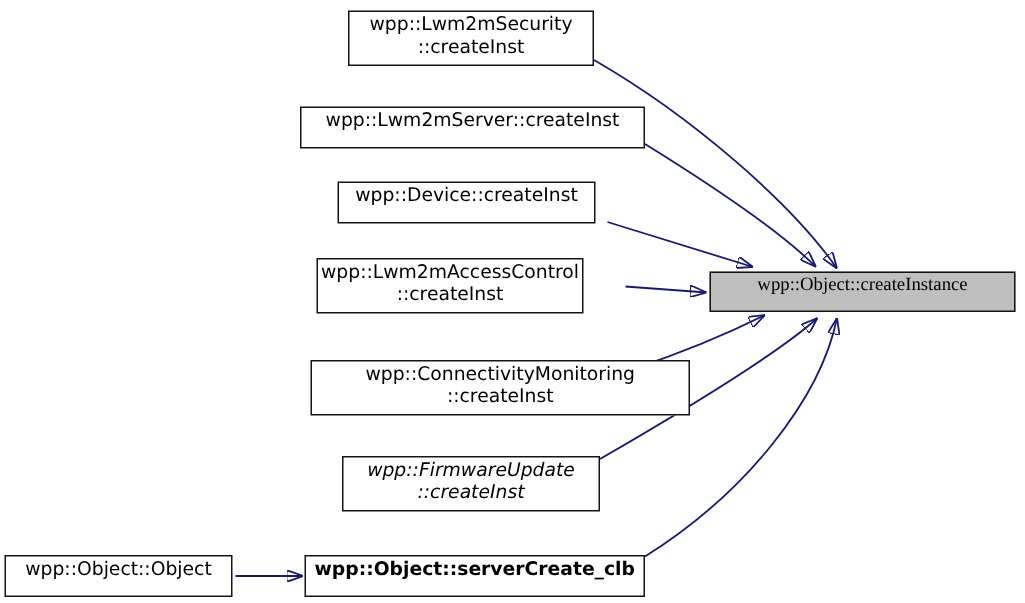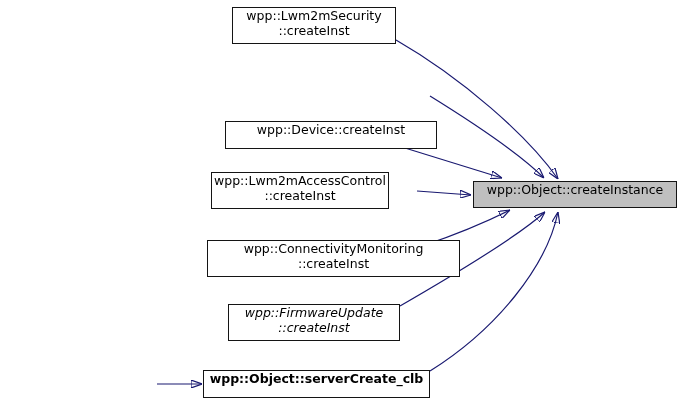--- a/index.html
+++ b/index.html
@@ -70,42 +70,48 @@
     <path d="M400,306 C452,276 516,238 545,212" marker-end="url(#arrow)"></path>
     <path d="M430,371 C497,329 547,266 558,212" marker-end="url(#arrow)"></path>
     <path d="M157,384 L202,384" marker-end="url(#arrow)"></path>
   </svg>
 
   <div class="node" style="left:232px; top:7px; width:164px; height:37px;">
     <span>wpp::Lwm2mSecurity</span>
     <span>::createInst</span>
   </div>
 
+  <div class="node" style="left:200px; top:71px; width:230px; height:28px;">
+    <span>wpp::Lwm2mServer::createInst</span>
+  </div>
 
-  <div class="node" style="left:225px; top:121px; width:212px; height:28px;">
+  <div class="node" style="left:225px; top:121px; width:172px; height:28px;">
     <span>wpp::Device::createInst</span>
   </div>
 
   <div class="node" style="left:211px; top:172px; width:178px; height:37px;">
     <span>wpp::Lwm2mAccessControl</span>
     <span>::createInst</span>
   </div>
 
   <div class="node" style="left:207px; top:240px; width:253px; height:37px;">
     <span>wpp::ConnectivityMonitoring</span>
     <span>::createInst</span>
   </div>
 
   <div class="node" style="left:228px; top:304px; width:172px; height:37px;font-style:italic;">
     <span>wpp::FirmwareUpdate</span>
     <span>::createInst</span>
   </div>
 
+  <div class="node" style="left:3px; top:370px; width:152px; height:28px;">
+    <span>wpp::Object::Object</span>
+  </div>
 
   <div class="node" style="left:203px; top:370px; width:227px; height:28px;font-weight:bold;">
     <span>wpp::Object::serverCreate_clb</span>
   </div>
 
-  <div class="node highlight" style="left:473px; top:181px; width:204px; height:27px;">
+  <div class="node highlight" style="left:473px; top:181px; width:204px; height:27px;font-family:Liberation Serif, serif;">
     <span>wpp::Object::createInstance</span>
   </div>
 
 </div>
 
 </body></html>

